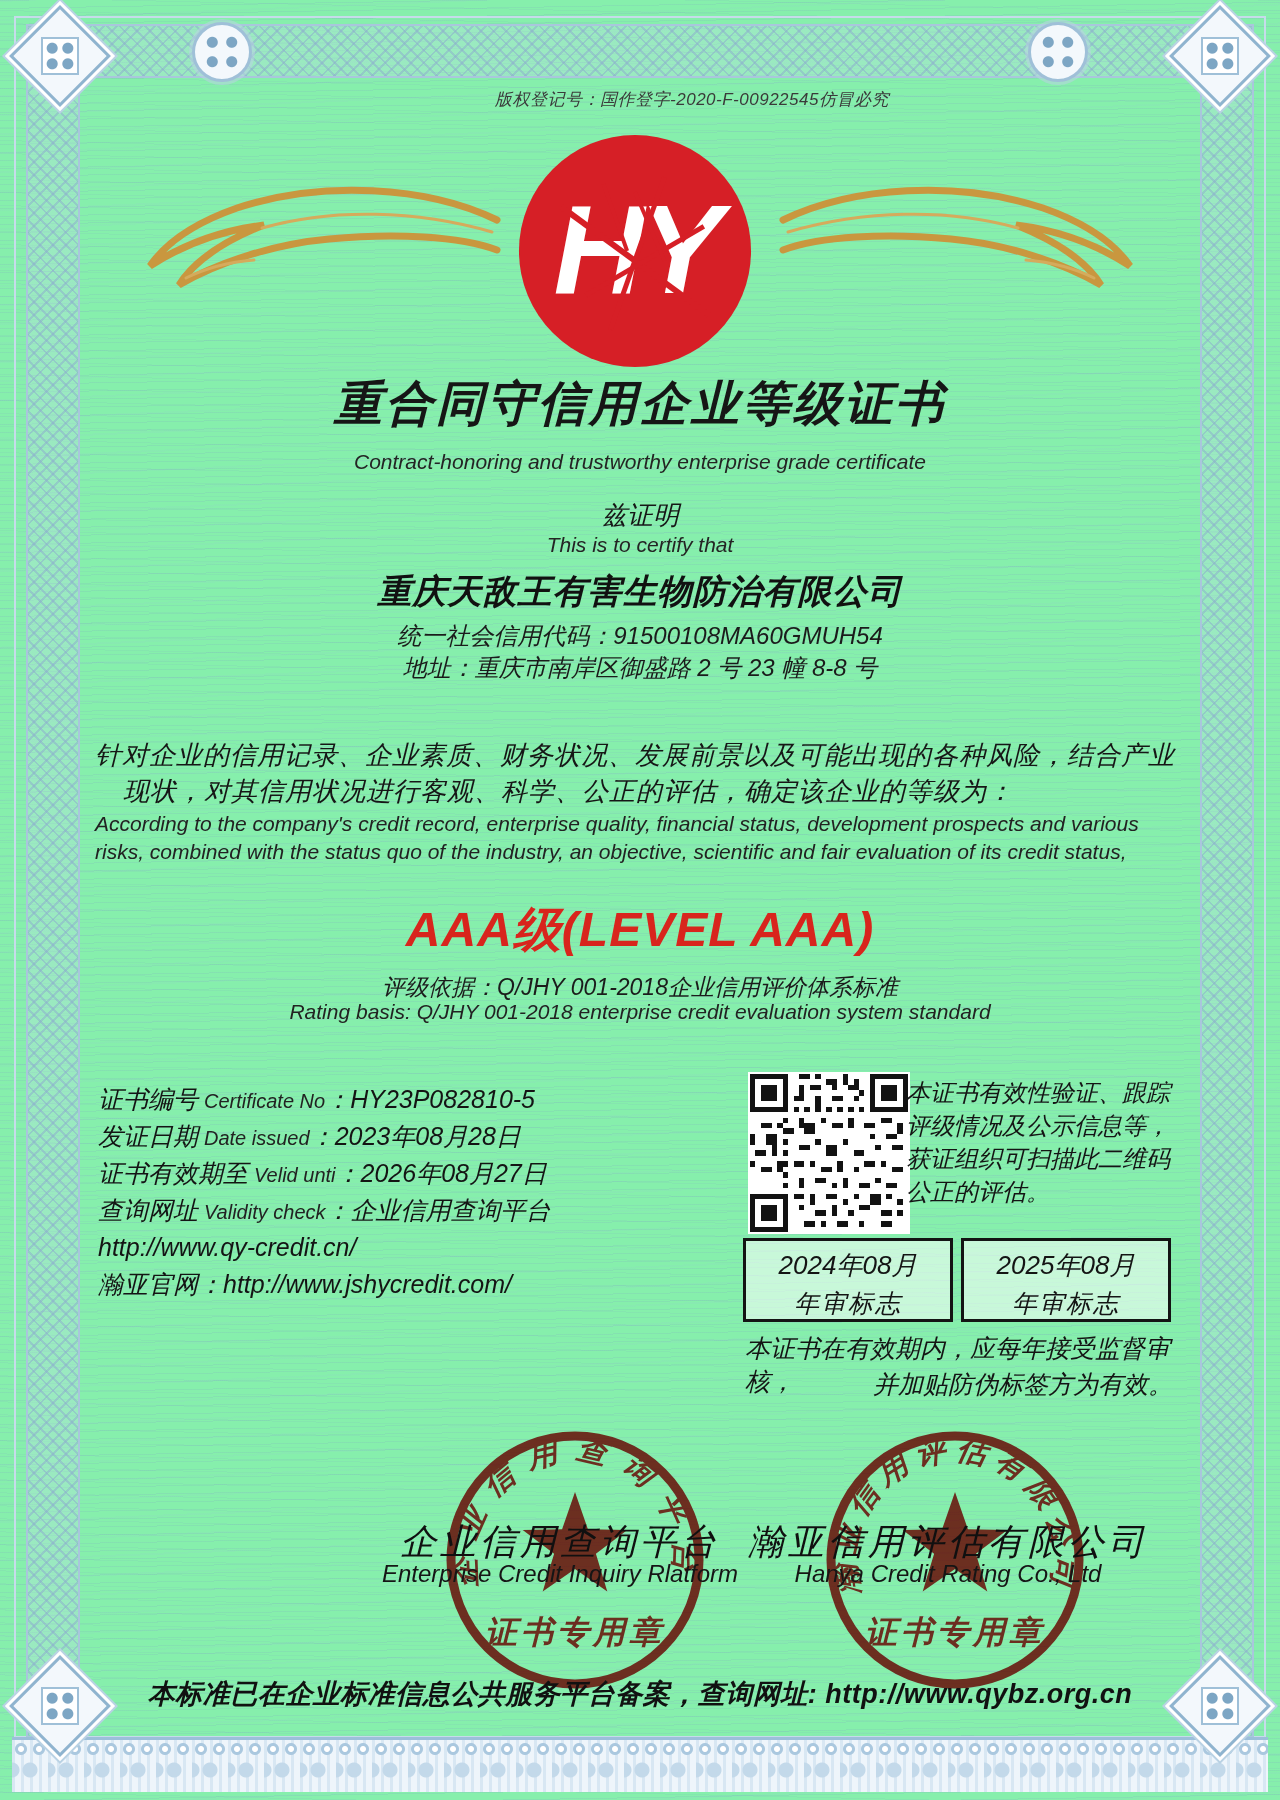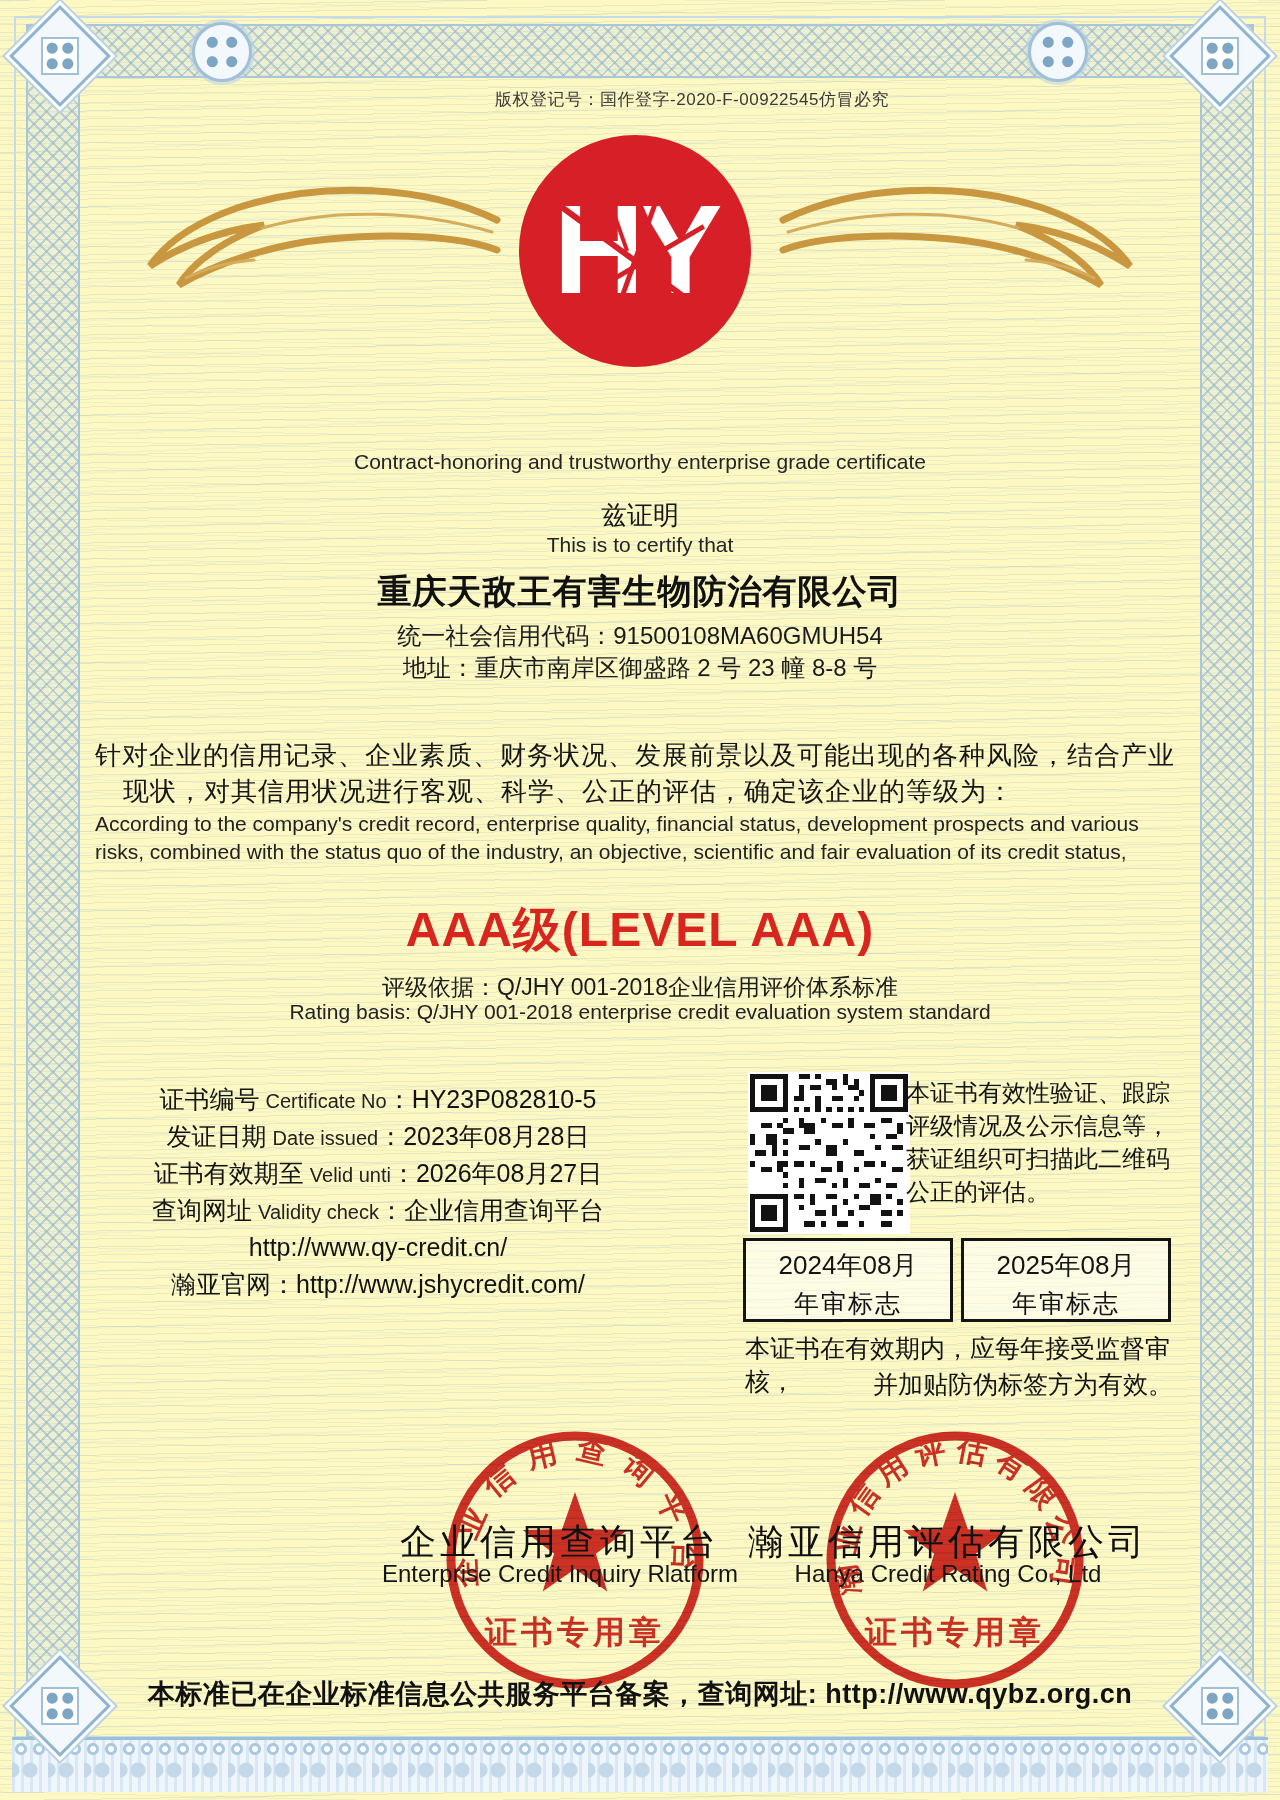--- a/index.html
+++ b/index.html
@@ -1,17 +1,17 @@
 <!DOCTYPE html>
 <html><head>
 <meta charset="utf-8">
 <style>
   html,body{margin:0;padding:0;}
   body{font-family:"Liberation Sans","DejaVu Sans",sans-serif;background:#ffffff;}
-  #page{position:relative;width:1280px;height:1800px;overflow:hidden;background:#fef9c3;}
+  #page{position:relative;width:1280px;height:1800px;overflow:hidden;background:#86efac;font-style:italic;}
 
   
   .watermark{position:absolute;inset:0;z-index:0;
     background-image:
       repeating-linear-gradient(179deg, rgba(125,165,195,.18) 0 1px, transparent 1px 8px),
       repeating-linear-gradient(181.3deg, rgba(125,165,195,.12) 0 1px, transparent 1px 13px),
       repeating-linear-gradient(177.6deg, rgba(150,190,215,.10) 0 2px, transparent 2px 19px);
   }
 
   
@@ -77,21 +77,21 @@
 
   .para-cn{left:95px;width:1090px;font-size:26px;letter-spacing:1px;white-space:nowrap;color:#161616;}
   .pcn1{top:738px;} .pcn2{top:774px;margin-left:28px;}
   .para-en{left:95px;width:1090px;font-size:21px;color:#222;}
   .pen1{top:812px;} .pen2{top:840px;} .pen3{top:868px;}
 
   .grade{top:898px;font-size:48px;font-weight:800;letter-spacing:1px;}
   .basis-cn{top:972px;font-size:23px;color:#1b1b1b;}
   .basis-en{top:1000px;font-size:21px;color:#222;}
 
-  .details{left:98px;top:1086px;width:560px;text-align:center;}
+  .details{left:98px;top:1086px;width:560px;}
   .d-row{margin-bottom:7px;white-space:nowrap;color:#141414;line-height:26px;}
   .d-cn{font-size:25px;}
   .d-en{font-size:20px;margin-left:6px;color:#222;}
   .d-sep{font-size:25px;}
   .d-val{font-size:25px;}
 
   .qr{left:748px;top:1072px;width:158px;height:158px;background:#fff;padding:2px;}
   .qr-note{left:906px;top:1076px;width:276px;font-size:24px;line-height:33px;color:#141414;}
 
   .annual-box{position:absolute;height:78px;border:3px solid #141414;background:rgba(255,255,255,.55);text-align:center;z-index:3;}
@@ -157,20 +157,21 @@
   <svg class="abs logo" viewBox="0 0 240 240">
     <circle cx="120" cy="120" r="118" fill="#d61f26"></circle>
     <text x="120" y="163" text-anchor="middle" font-family="Liberation Sans, DejaVu Sans, sans-serif" font-size="128" font-weight="800" fill="#ffffff" letter-spacing="-6">HY</text>
     <line x1="45" y1="75" x2="195" y2="185" stroke="#d61f26" stroke-width="6"></line>
     <line x1="150" y1="45" x2="95" y2="200" stroke="#d61f26" stroke-width="5"></line>
     <line x1="70" y1="165" x2="190" y2="95" stroke="#d61f26" stroke-width="5"></line>
     <line x1="120" y1="60" x2="150" y2="130" stroke="#d61f26" stroke-width="4"></line>
     <line x1="88" y1="52" x2="112" y2="120" stroke="#d61f26" stroke-width="4"></line>
   </svg>
 
+  <div class="abs ctr title-cn">重合同守信用企业等级证书</div>
   <div class="abs ctr title-en">Contract-honoring and trustworthy enterprise grade certificate</div>
   <div class="abs ctr certify-cn">兹证明</div>
   <div class="abs ctr certify-en">This is to certify that</div>
   <div class="abs ctr company-name">重庆天敌王有害生物防治有限公司</div>
   <div class="abs ctr company-line cc"><span>统一社会信用代码：</span><span>91500108MA60GMUH54</span></div>
   <div class="abs ctr company-line addr"><span>地址：</span><span>重庆市南岸区御盛路 2 号 23 幢 8-8 号</span></div>
 
   <div class="abs para-cn pcn1">针对企业的信用记录、企业素质、财务状况、发展前景以及可能出现的各种风险，结合产业</div>
   <div class="abs para-cn pcn2">现状，对其信用状况进行客观、科学、公正的评估，确定该企业的等级为：</div>
   <div class="abs para-en pen1">According to the company's credit record, enterprise quality, financial status, development prospects and various</div>

